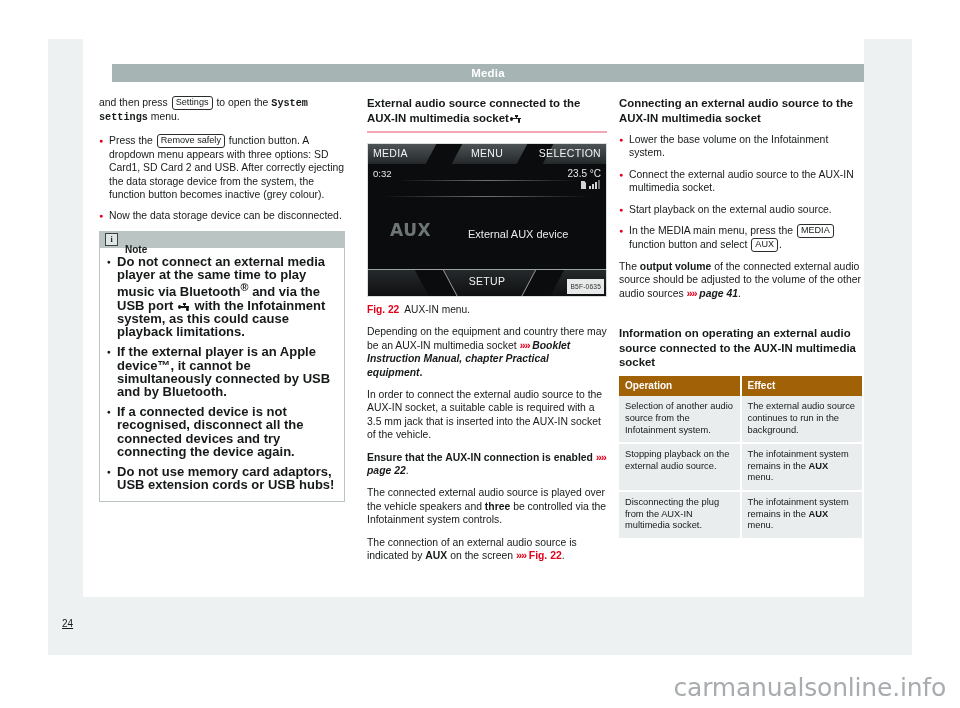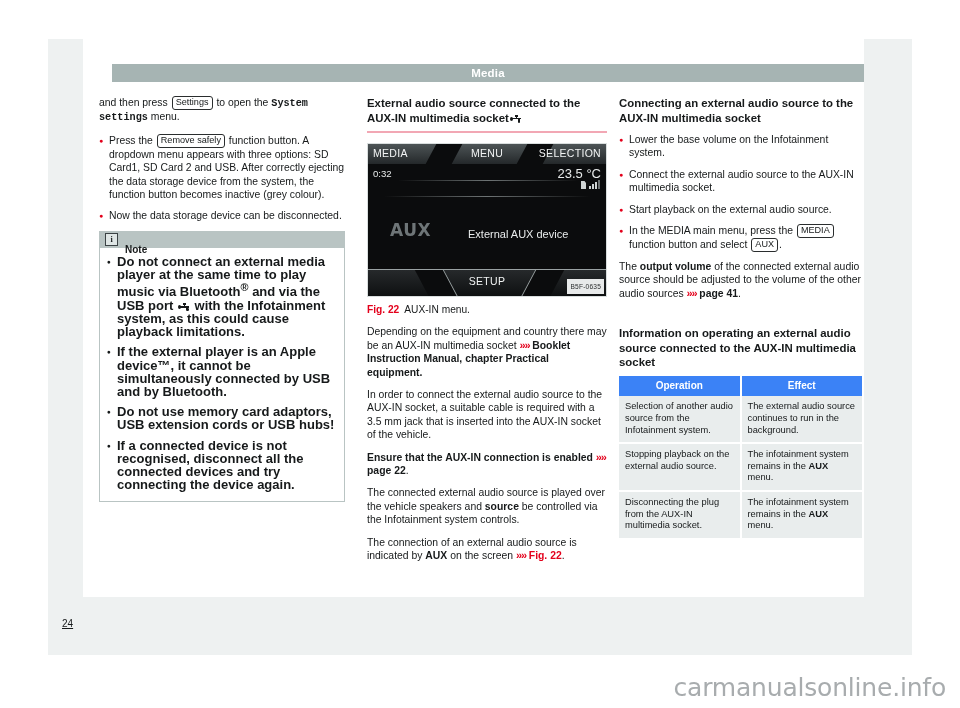--- a/index.html
+++ b/index.html
@@ -102,21 +102,21 @@
     vertical-align: 1px;
   }
 
   
   .xref {
     color: #e3001b;
     font-weight: bold;
     letter-spacing: -1.2px;
     font-size: 11px;
   }
-  .xref-txt { font-weight: bold; }
+  .xref-txt { font-weight: bold; font-style: italic; }
   .red { color: #e3001b; font-weight: bold; }
 
   
   .usb {
     display: inline-block;
     width: 13px;
     height: 8px;
     position: relative;
     vertical-align: -1px;
     margin-left: 1px;
@@ -216,21 +216,21 @@
     left: 0; right: 0; top: 20px;
     height: 30px;
     text-decoration: underline;
   }
   #fig-time {
     position: absolute; left: 5px; top: 3px;
     color: #e7eaea; font-size: 9.6px;
   }
   #fig-temp {
     position: absolute; right: 5px; top: 3px;
-    color: #e7eaea; font-size: 13px;
+    color: #e7eaea; font-size: 10px;
   }
   #fig-icons {
     position: absolute; right: 6px; top: 16px;
     display: flex; align-items: flex-end; gap: 3px;
   }
   #sim-icon {
     width: 5px; height: 8px;
     background: #cfd4d4;
     clip-path: polygon(0 0, 70% 0, 100% 25%, 100% 100%, 0 100%);
   }
@@ -326,23 +326,23 @@
 
   
   #op-table {
     width: 243px;
     border-collapse: collapse;
     font-size: 9.3px;
     line-height: 11.6px;
     margin-top: 3px;
   }
   #op-table th {
-    background: #3b82f6;
+    background: #a16207;
     color: #ffffff;
-    text-align: center;
+    text-align: left;
     font-weight: bold;
     font-size: 10px;
     padding: 4px 6px 5px 6px;
     border-right: 2px solid #ffffff;
   }
   #op-table th:last-child { border-right: none; }
   #op-table td {
     background: #e9eded;
     color: #16191a;
     vertical-align: top;
@@ -394,23 +394,23 @@
     <div id="note-head">
       <div id="note-icon">i</div>
       <div id="note-title">Note</div>
     </div>
     <div id="note-body">
 
       <p class="bullet"><span>Do not connect an external media player at the same time to play music via Bluetooth</span><sup>®</sup><span> and via the USB port </span><span class="usb"><i class="bar"></i><i class="dotL"></i><i class="up"></i><i class="upd"></i><i class="dn"></i><i class="dnd"></i></span><span> with the Infotainment system, as this could cause playback limitations.</span></p>
 
       <p class="bullet">If the external player is an Apple device™, it cannot be simultaneously connected by USB and by Bluetooth.</p>
 
+      <p class="bullet">If a connected device is not recognised, disconnect all the connected devices and try connecting the device again.</p>
+
       <p class="bullet">Do not use memory card adaptors, USB extension cords or USB hubs!</p>
-
-      <p class="bullet">If a connected device is not recognised, disconnect all the connected devices and try connecting the device again.</p>
     </div>
   </div>
 </div>
 
 <div class="col" id="col-mid">
 
   <div id="mid-head-wrap">
     <div class="sec-head"><span>External audio source connected to the AUX-IN multimedia socket</span><span class="usb"><i class="bar"></i><i class="dotL"></i><i class="up"></i><i class="upd"></i><i class="dn"></i><i class="dnd"></i></span></div>
   </div>
 
@@ -453,21 +453,21 @@
   </div>
 
   <div id="fig-caption"><span class="fignum">Fig. 22</span><span>AUX-IN menu.</span></div>
 
   <p><span>Depending on the equipment and country there may be an AUX-IN multimedia socket </span><span class="xref">»»</span> <b class="xref-txt">Booklet Instruction Manual, chapter Practical equipment</b><b>.</b></p>
 
   <p>In order to connect the external audio source to the AUX-IN socket, a suitable cable is required with a 3.5 mm jack that is inserted into the AUX-IN socket of the vehicle.</p>
 
   <p><b>Ensure that the AUX-IN connection is enabled </b><span class="xref">»»</span> <b class="xref-txt">page 22</b><span>.</span></p>
 
-  <p><span>The connected external audio source is played over the vehicle speakers and </span><b>source</b><span> be controlled via the Infotainment system controls.</span></p>
+  <p><span>The connected external audio source is played over the vehicle speakers and </span><b>three</b><span> be controlled via the Infotainment system controls.</span></p>
 
   <p><span>The connection of an external audio source is indicated by </span><b>AUX</b><span> on the screen </span><span class="xref">»»</span> <b class="red">Fig. 22</b><span>.</span></p>
 </div>
 
 <div class="col" id="col-right">
 
   <div class="sec-head">Connecting an external audio source to the AUX-IN multimedia socket</div>
 
   <p class="bullet">Lower the base volume on the Infotainment system.</p>
   <p class="bullet">Connect the external audio source to the AUX-IN multimedia socket.</p>

